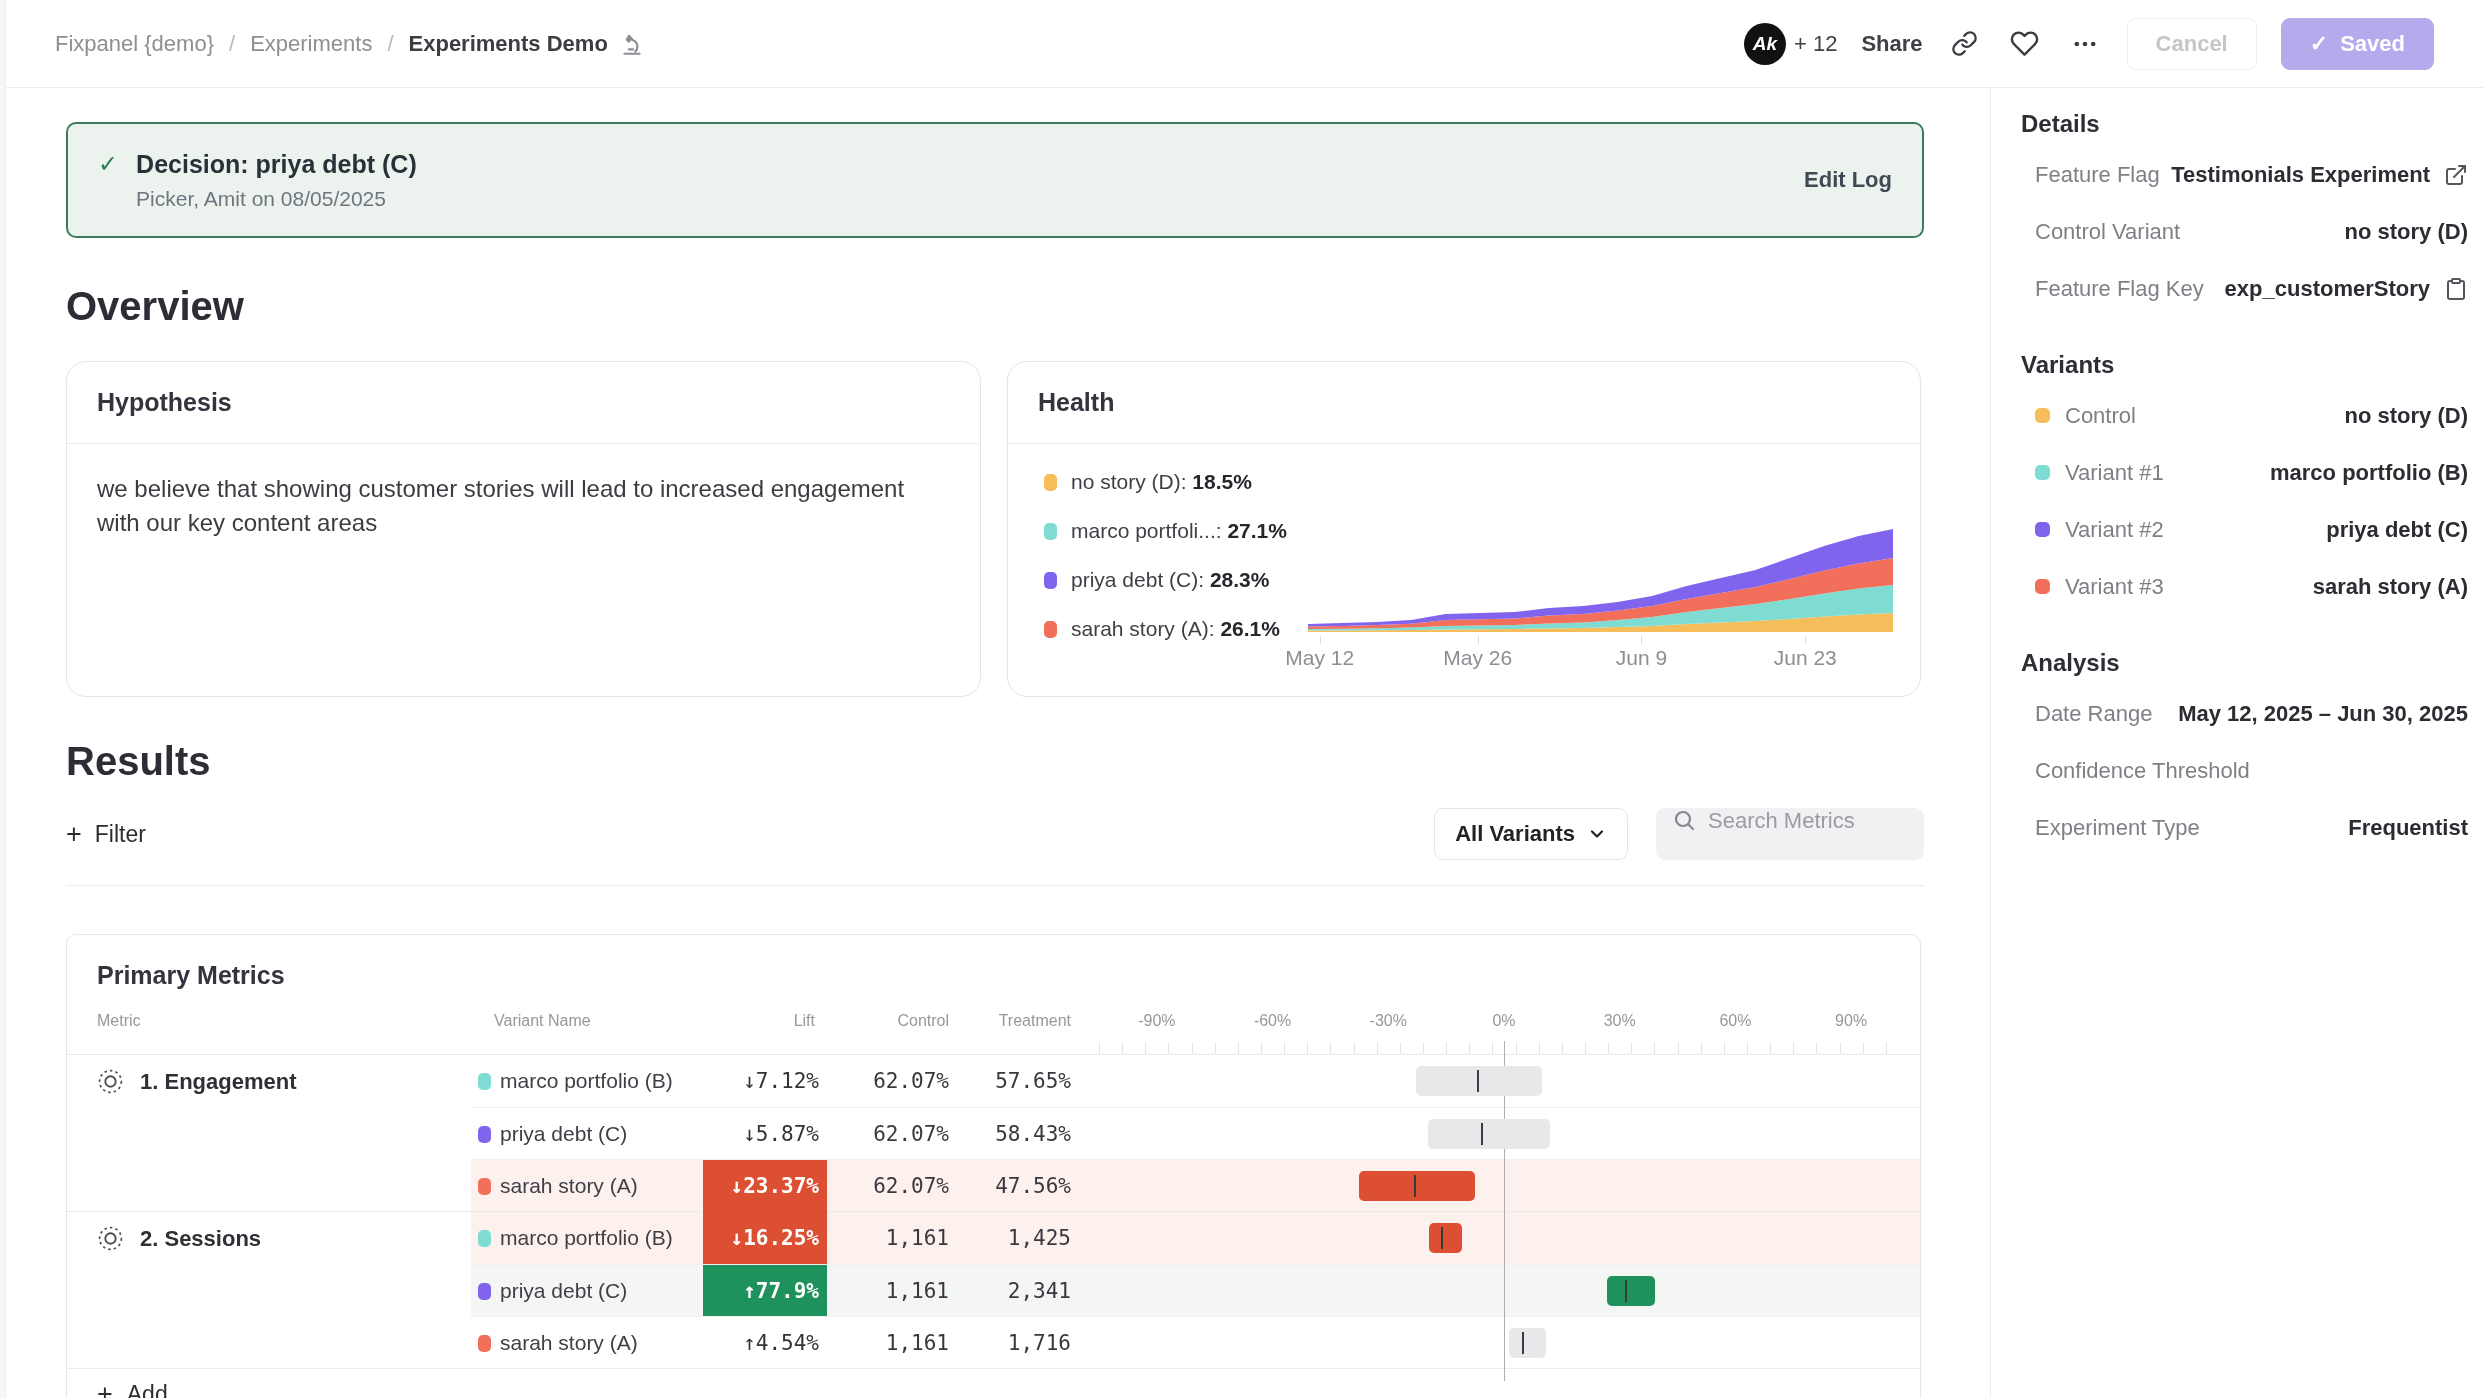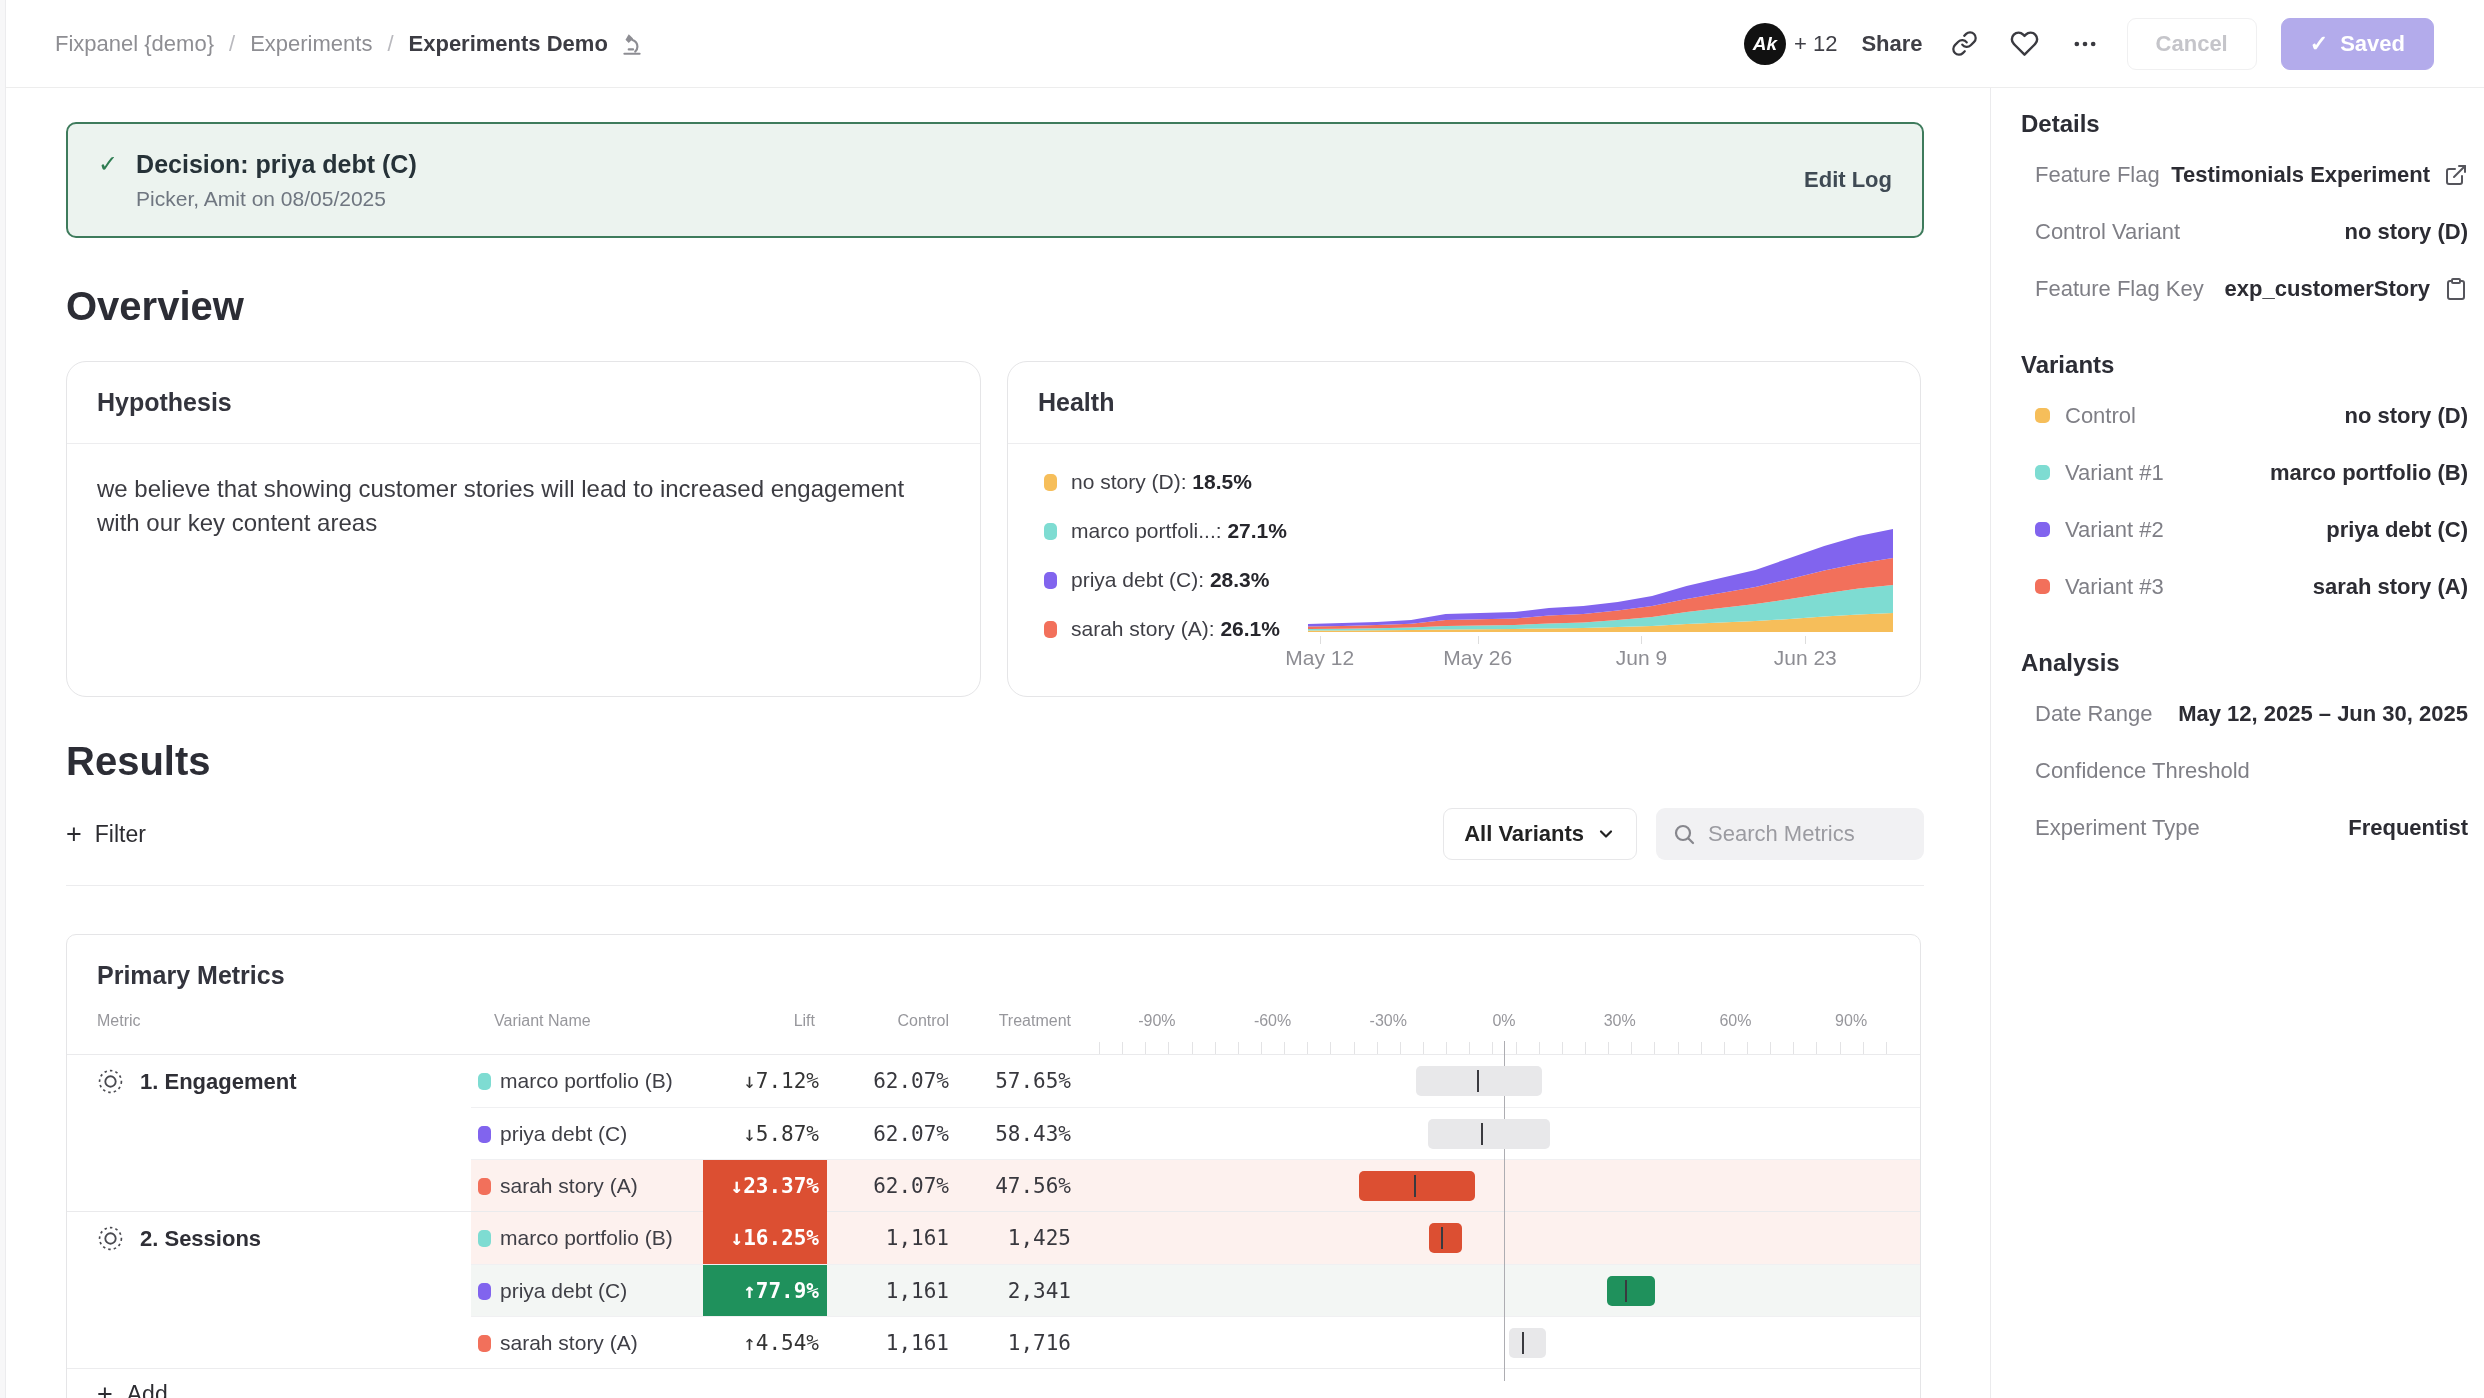--- a/index.html
+++ b/index.html
@@ -62,25 +62,25 @@
   .legend-val { font-weight:700; color:#26262c; }
   .health-chart { position:absolute; left:300px; top:80px; }
   .health-xlabels { position:absolute; left:300px; top:196px; width:585px; height:34px; }
   .health-xlabel { position:absolute; top:6px; transform:translateX(-50%); font-size:21px; color:#8d8d93; }
   .health-xtick { position:absolute; top:-4px; width:1px; height:8px; background:#ddd; }
 
   
   .filter-row { margin-top:24px; height:52px; display:flex; align-items:center; }
   .filter-btn { display:flex; align-items:center; gap:13px; font-size:23px; color:#2c2c31; }
   .plus-glyph { font-size:27px; color:#2c2c31; line-height:1; }
-  .toolbar-right { margin-left:auto; display:flex; gap:19px; }
+  .toolbar-right { margin-left:auto; display:flex; gap:28px; }
   .variants-dd { height:52px; border:1px solid #e7e7e9; border-radius:9px; padding:0 20px;
     display:flex; align-items:center; gap:12px; font-size:22px; font-weight:700; color:#222; background:#fff; }
   .search-box { height:52px; width:268px; background:#f1f1f3; border-radius:9px;
-    display:flex; align-items:center; padding:0 16px; gap:12px; color:#97979d; }
+    display:flex; align-items:flex-start; padding:0 16px; gap:12px; color:#97979d; }
   .search-box input { border:none; outline:none; background:transparent; font-size:22px; width:180px;
     color:#55555c; font-family:"Liberation Sans", sans-serif; }
   .search-box input::placeholder { color:#9b9ba1; }
   .rule { margin-top:25px; border-top:1px solid #ececee; }
 
   
   .pm-card { margin-top:48px; width:1855px; height:478px; border:1px solid #e5e5e7; border-radius:10px;
     overflow:hidden; background:#fff; position:relative; }
   .pm-title { padding:26px 30px 0 30px; font-size:25px; font-weight:700; }
   .pm-header { position:relative; height:50px; margin-top:14px; font-size:16px; color:#97979c; }

